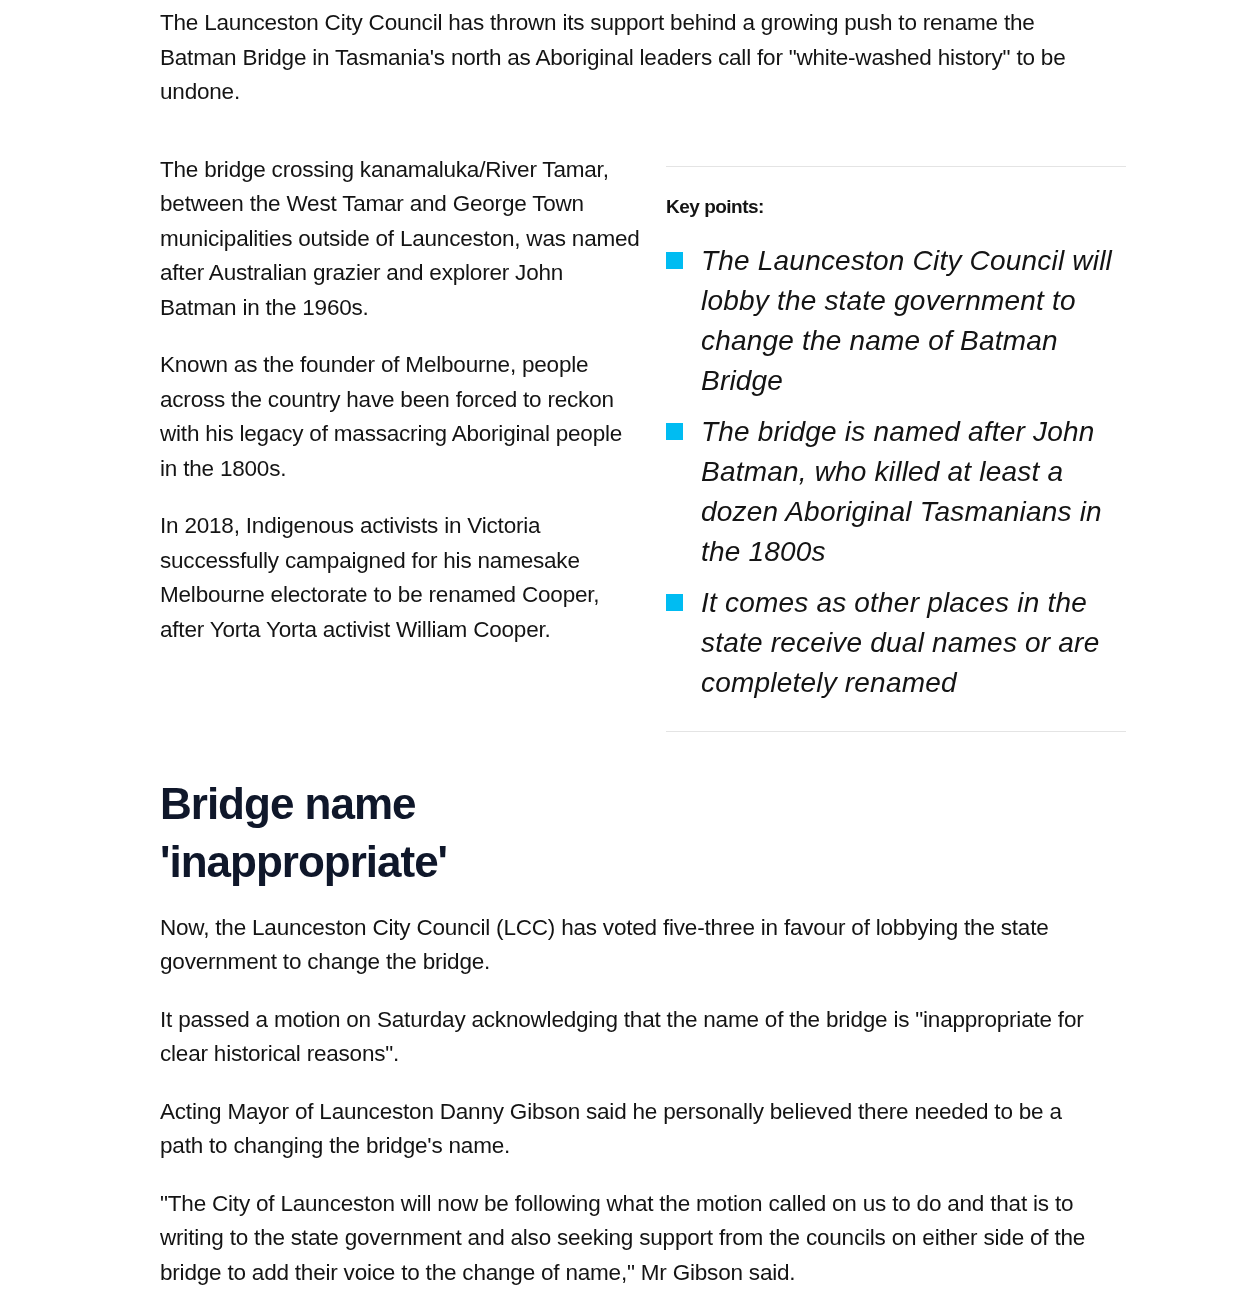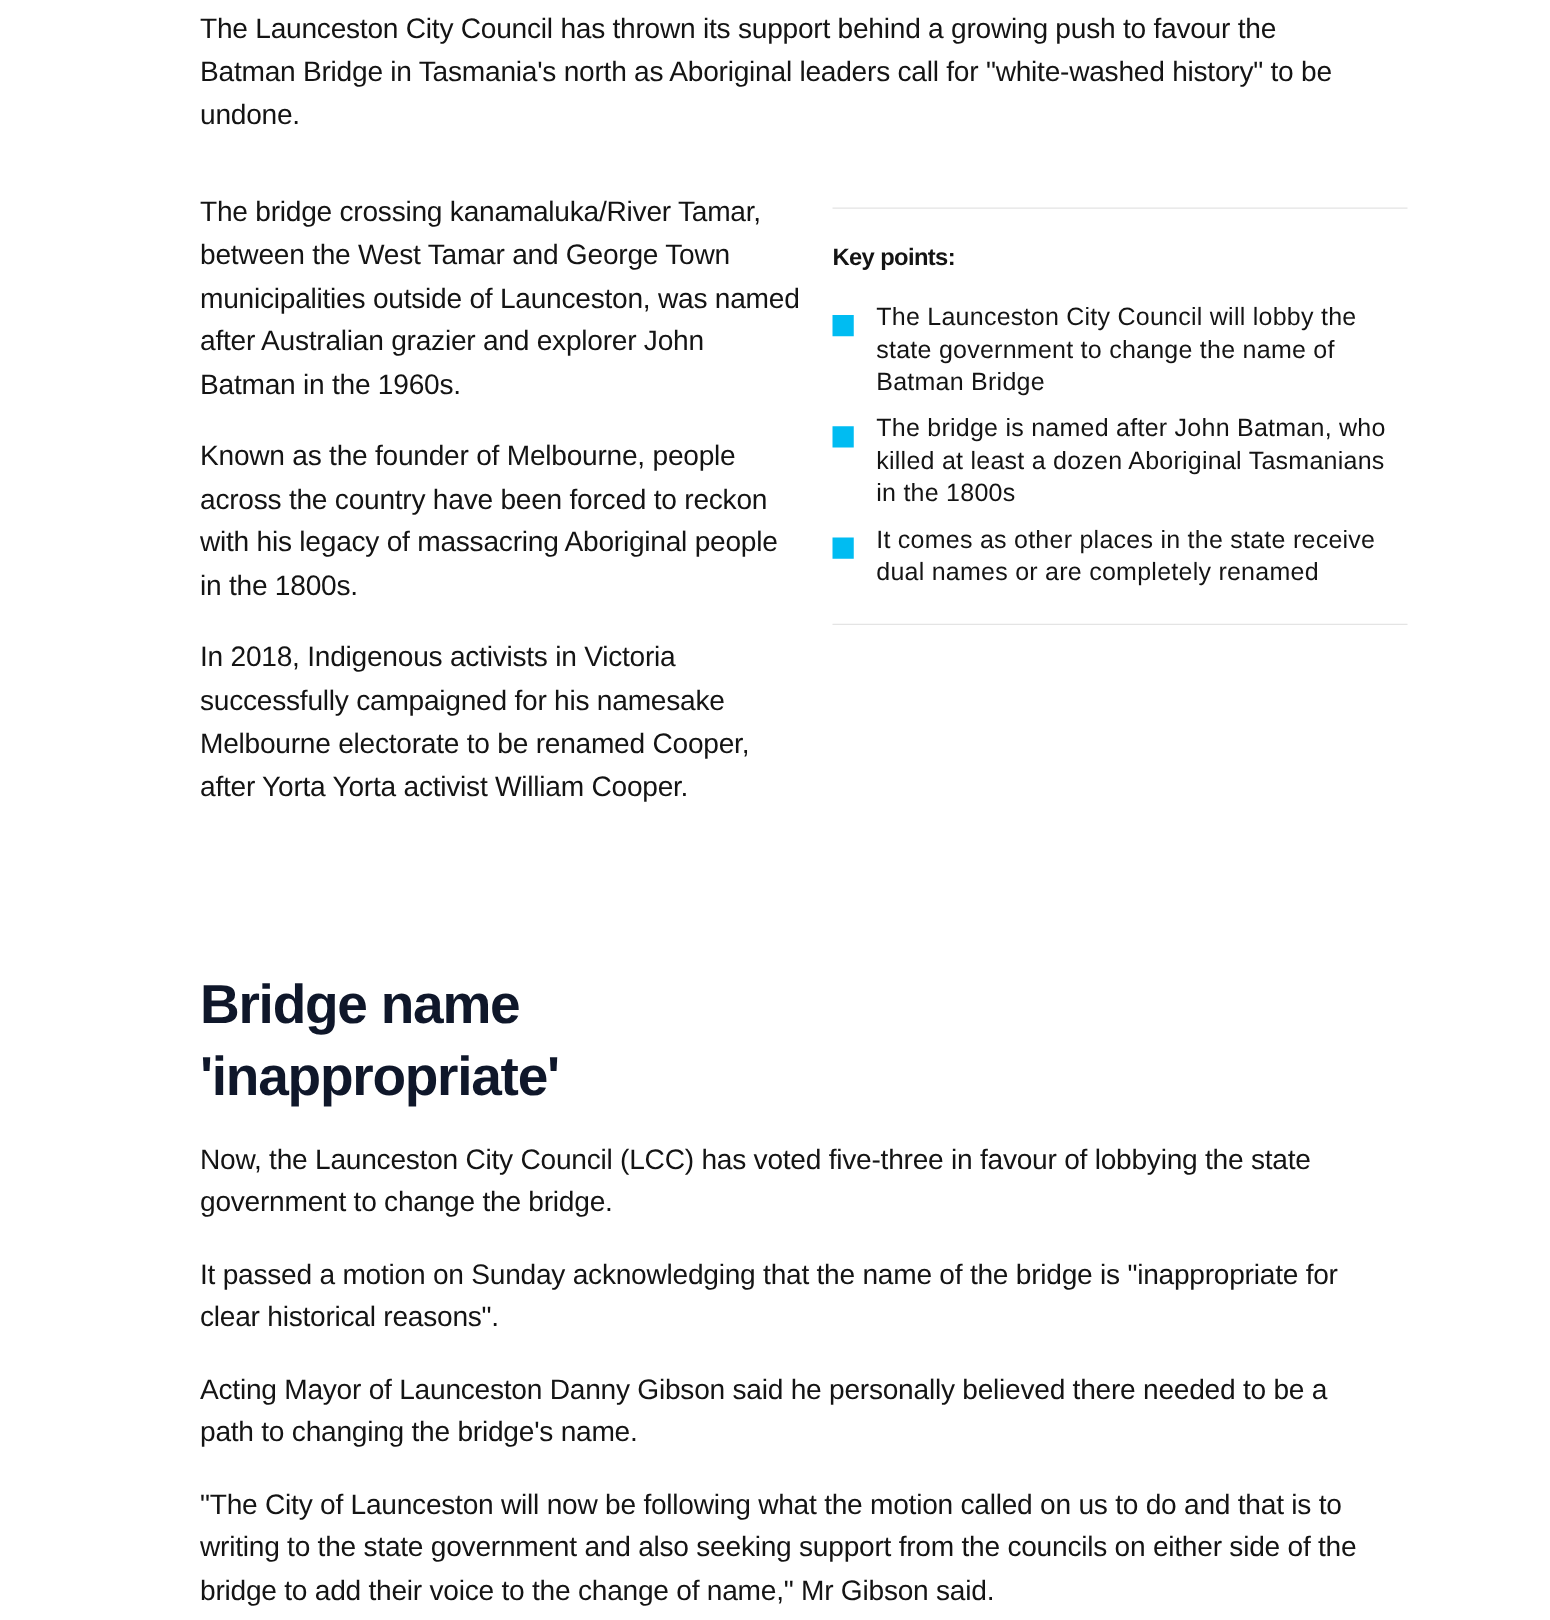--- a/index.html
+++ b/index.html
@@ -45,24 +45,25 @@
       font-weight: bold;
       font-size: 19px;
       line-height: 36px;
       margin: 0 0 16px 0;
       letter-spacing: -0.5px;
     }
     .kp-list { list-style: none; margin: 0; padding: 0; }
     .kp-item {
       position: relative;
       padding-left: 35px;
-      font-size: 20px;
-      line-height: 26px;
+      font-size: 28px;
+      line-height: 40px;
       margin-bottom: 11px;
       letter-spacing: 0.2px;
+      font-style: italic;
     }
     .kp-item:last-child { margin-bottom: 0; }
     .kp-bullet {
       position: absolute;
       left: 0;
       top: 11px;
       width: 17px;
       height: 17px;
       background: #00bcf2;
       display: block;
@@ -74,21 +75,21 @@
       margin: 0 0 20px 0;
       letter-spacing: -1px;
       color: #0f172a;
     }
     .wide { width: 930px; }
   </style>
 </head>
 <body>
 
 <div class="article">
-  <p class="para lead">The Launceston City Council has thrown its support behind a growing push to favour the Batman Bridge in Tasmania's north as Aboriginal leaders call for "white-washed history" to be undone.</p>
+  <p class="para lead">The Launceston City Council has thrown its support behind a growing push to rename the Batman Bridge in Tasmania's north as Aboriginal leaders call for "white-washed history" to be undone.</p>
 
   <div class="two-col">
     <div class="left-col">
       <p class="para">The bridge crossing kanamaluka/River Tamar, between the West Tamar and George Town municipalities outside of Launceston, was named after Australian grazier and explorer John Batman in the 1960s.</p>
       <p class="para">Known as the founder of Melbourne, people across the country have been forced to reckon with his legacy of massacring Aboriginal people in the 1800s.</p>
       <p class="para">In 2018, Indigenous activists in Victoria successfully campaigned for his namesake Melbourne electorate to be renamed Cooper, after Yorta Yorta activist William Cooper.</p>
     </div>
 
     <aside class="keypoints">
       <h3 class="kp-title">Key points:</h3>
@@ -105,16 +106,16 @@
           <span class="kp-bullet" style="background: rgb(0, 188, 242);"></span>
           <span>It comes as other places in the state receive dual names or are completely renamed</span>
         </li>
       </ul>
     </aside>
   </div>
 
   <h2 class="section-heading" style="width:340px;">Bridge name 'inappropriate'</h2>
 
   <p class="para wide">Now, the Launceston City Council (LCC) has voted five-three in favour of lobbying the state government to change the bridge.</p>
-  <p class="para wide">It passed a motion on Sunday acknowledging that the name of the bridge is "inappropriate for clear historical reasons".</p>
+  <p class="para wide">It passed a motion on Saturday acknowledging that the name of the bridge is "inappropriate for clear historical reasons".</p>
   <p class="para wide">Acting Mayor of Launceston Danny Gibson said he personally believed there needed to be a path to changing the bridge's name.</p>
   <p class="para wide">"The City of Launceston will now be following what the motion called on us to do and that is to writing to the state government and also seeking support from the councils on either side of the bridge to add their voice to the change of name," Mr Gibson said.</p>
 </div>
 
 </body></html>

